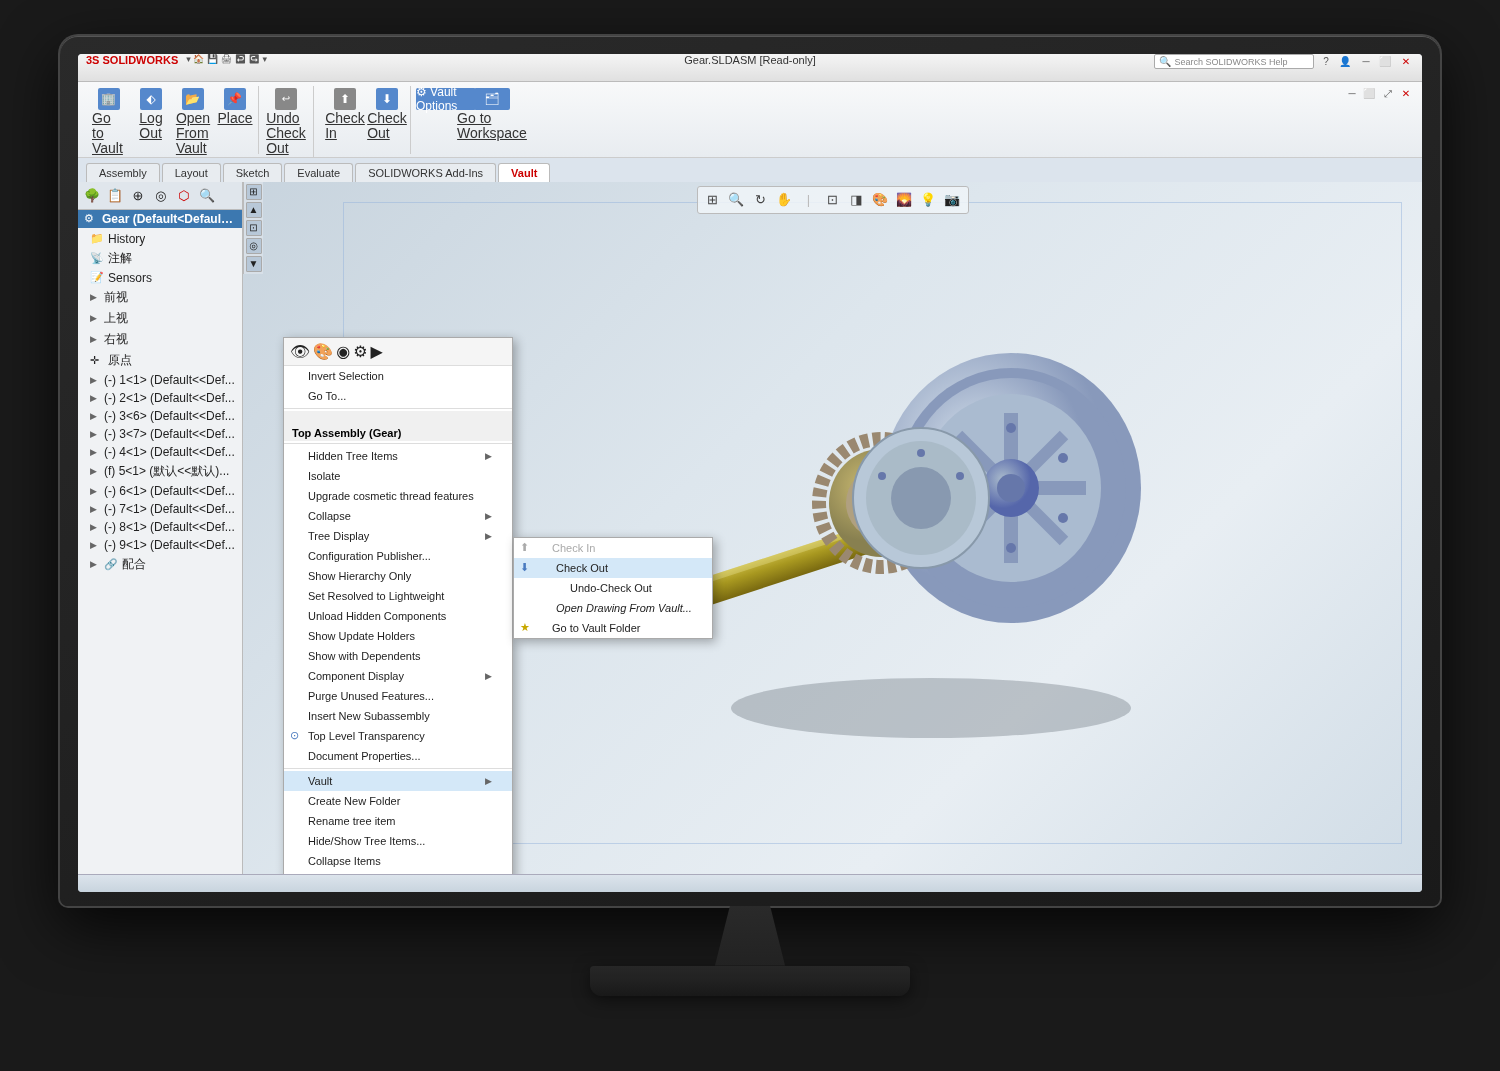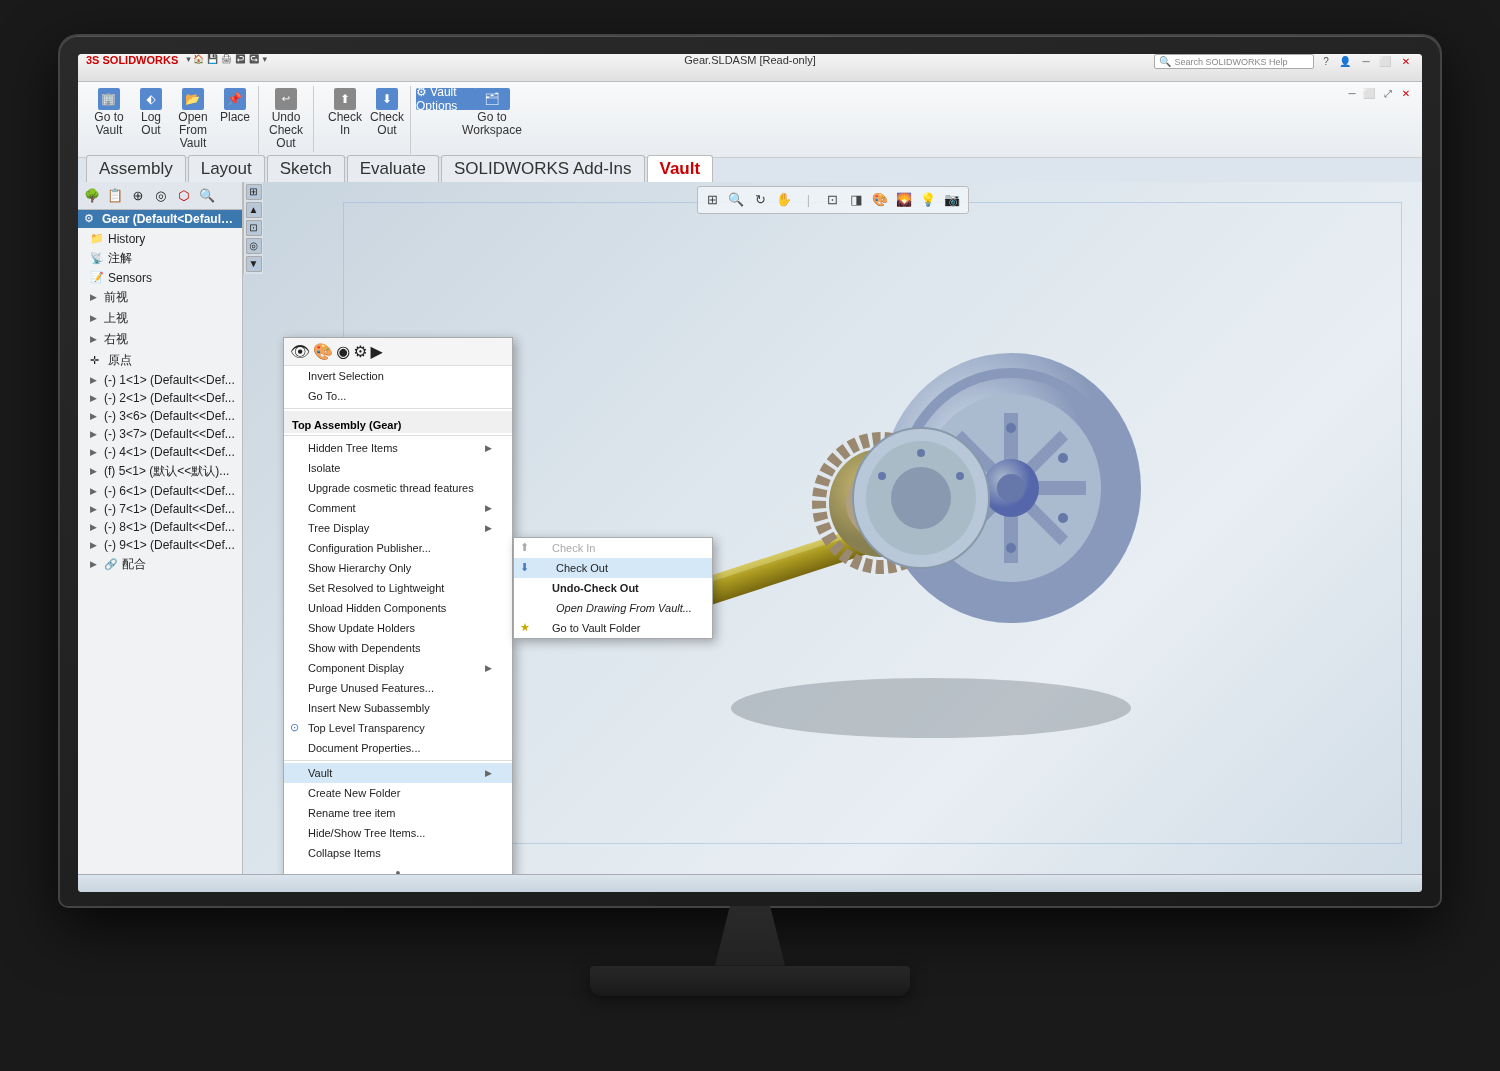--- a/index.html
+++ b/index.html
@@ -157,37 +157,37 @@
       background: #4a7abf;
       border-radius: 2px;
       display: flex;
       align-items: center;
       justify-content: center;
       color: white;
       font-size: 12px;
       margin-bottom: 1px;
     }
     .ribbon-icon-label {
-      font-size: 12px;
-      text-align: center;
+      font-size: 14px;
       color: #333;
       line-height: 1.1;
+      text-decoration: underline;
     }
 
     
     .tab-bar {
       height: 24px;
       display: flex;
       align-items: flex-end;
       padding: 0 8px;
       background: #dce4ed;
     }
     .tab {
       padding: 3px 12px;
-      font-size: 17px;
+      font-size: 11px;
       cursor: pointer;
       border-radius: 3px 3px 0 0;
       border: 1px solid #bbb;
       border-bottom: none;
       margin-right: 2px;
       background: #e8ecf0;
       color: #333;
     }
     .tab.active {
       background: #fff;
@@ -303,21 +303,21 @@
       align-items: center;
       justify-content: space-between;
     }
     .ctx-item.disabled { color: #aaa; cursor: default; }
     .ctx-separator {
       height: 1px;
       background: #ddd;
       margin: 2px 0;
     }
     .ctx-section-header {
-      padding: 8px 8px 2px 8px;
+      padding: 16px 8px 2px 8px;
       font-weight: bold;
       font-size: 11px;
       color: #000;
       background: #f0f0f0;
     }
     .ctx-arrow {
       font-size: 9px;
       color: #666;
       margin-left: 8px;
     }
@@ -745,21 +745,21 @@
                 <span>Hidden Tree Items</span>
                 <span class="ctx-arrow">▶</span>
               </div>
               <div class="ctx-item">
                 <span>Isolate</span>
               </div>
               <div class="ctx-item">
                 <span>Upgrade cosmetic thread features</span>
               </div>
               <div class="ctx-item">
-                <span>Comment</span>
+                <span>Collapse</span>
                 <span class="ctx-arrow">▶</span>
               </div>
               <div class="ctx-item">
                 <span>Tree Display</span>
                 <span class="ctx-arrow">▶</span>
               </div>
               <div class="ctx-item">
                 <span>Configuration Publisher...</span>
               </div>
               <div class="ctx-item">
@@ -817,21 +817,21 @@
             <div class="sub-context-menu">
               <div class="ctx-item disabled">
                 <span style="position:absolute;left:6px;font-size:11px;color:#aaa;">⬆</span>
                 <span style="color:#aaa;margin-left:14px;">Check In</span>
               </div>
               <div class="ctx-item" style="background:#d4e8f8;">
                 <span style="position:absolute;left:6px;font-size:11px;color:#4a7abf;">⬇</span>
                 <span style="margin-left:18px;">Check Out</span>
               </div>
               <div class="ctx-item">
-                <span style="margin-left:14px;font-weight:bold;">Undo-Check Out</span>
+                <span style="margin-left:32px;">Undo-Check Out</span>
               </div>
               <div class="ctx-item">
                 <span style="margin-left:18px;font-style:italic;">Open Drawing From Vault...</span>
               </div>
               <div class="ctx-item">
                 <span style="position:absolute;left:6px;font-size:11px;color:#c8a800;">★</span>
                 <span style="margin-left:14px;">Go to Vault Folder</span>
               </div>
             </div>
 

